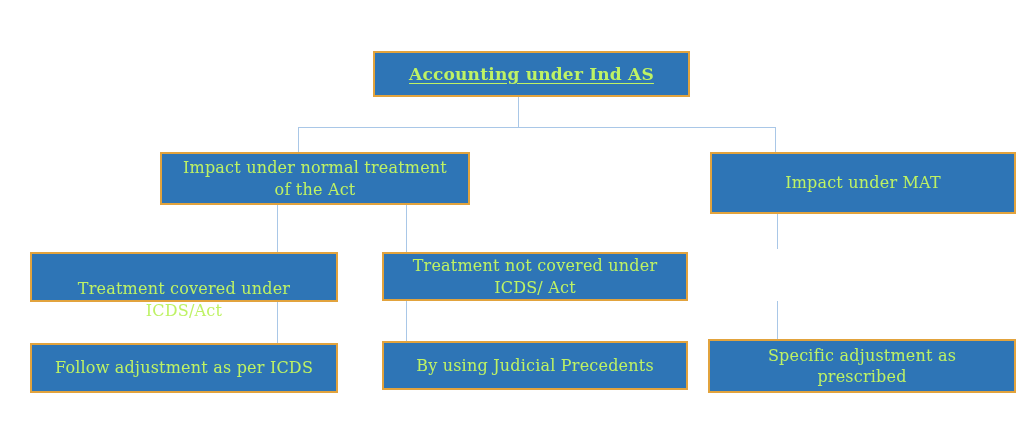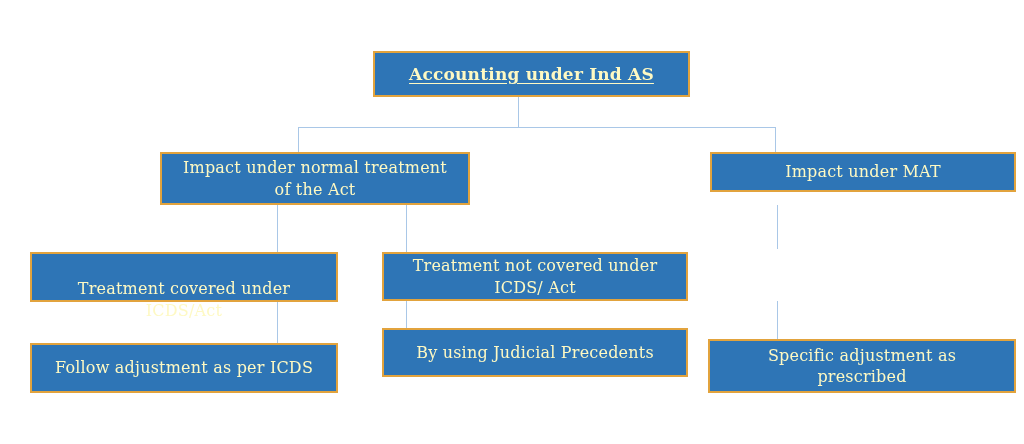--- a/index.html
+++ b/index.html
@@ -13,21 +13,21 @@
     height: 444px;
     background: #ffffff;
     overflow: hidden;
     font-family: "DejaVu Serif", "Liberation Serif", serif;
   }
   .node {
     position: absolute;
     box-sizing: border-box;
     background: #2E75B6;
     border: 2px solid #E2A33D;
-    color: #fef9c3;
+    color: #bef264;
     display: flex;
     align-items: center;
     justify-content: center;
     text-align: center;
     font-size: 16px;
     line-height: 1.32;
     letter-spacing: 0.2px;
   }
   .node .lbl {
     display: inline-block;
@@ -67,38 +67,38 @@
   <div class="line v" style="left:777px; top:301px; height:38px;"></div>
 
   <div class="node" style="left:373px; top:51px; width:317px; height:46px;">
     <span class="lbl root-lbl">Accounting under Ind AS</span>
   </div>
 
   <div class="node" style="left:160px; top:152px; width:310px; height:53px;">
     <span class="lbl mw272">Impact under normal treatment of the Act</span>
   </div>
 
-  <div class="node" style="left:710px; top:152px; width:306px; height:40px;text-align:right;">
+  <div class="node" style="left:710px; top:152px; width:306px; height:62px;text-align:right;">
     <span class="lbl">Impact under MAT</span>
   </div>
 
   <div class="node" style="left:30px; top:252px; width:308px; height:50px;">
     <span class="lbl mw240">Treatment covered under ICDS/Act</span>
   </div>
 
   <div class="node" style="left:382px; top:252px; width:306px; height:49px;">
     <span class="lbl mw258">Treatment not covered under ICDS/ Act</span>
   </div>
 
 
   <div class="node" style="left:30px; top:343px; width:308px; height:50px;">
     <span class="lbl">Follow adjustment as per ICDS</span>
   </div>
 
-  <div class="node" style="left:382px; top:328px; width:306px; height:49px;">
+  <div class="node" style="left:382px; top:341px; width:306px; height:49px;">
     <span class="lbl">By using Judicial Precedents</span>
   </div>
 
   <div class="node" style="left:708px; top:339px; width:308px; height:54px;">
     <span class="lbl mw230">Specific adjustment as prescribed</span>
   </div>
 
 </div>
 
 </body></html>

